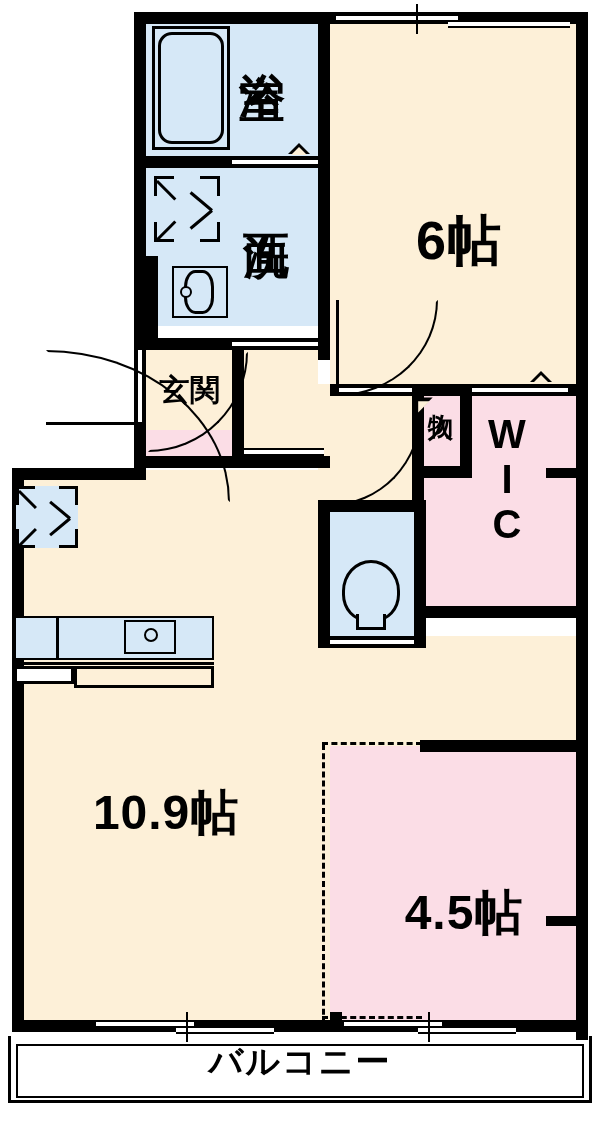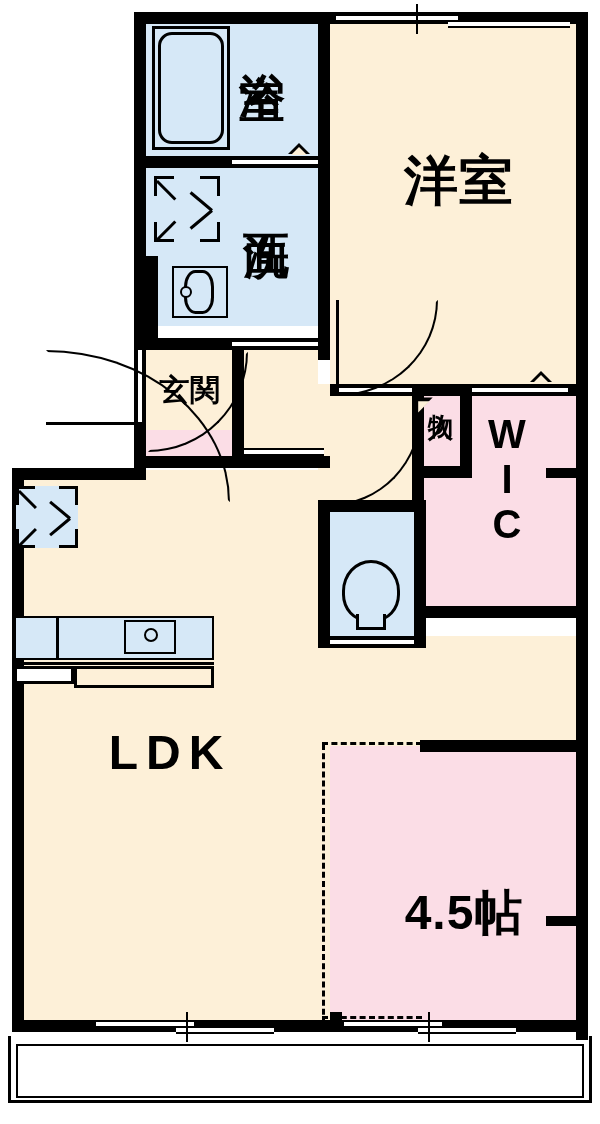--- a/index.html
+++ b/index.html
@@ -260,27 +260,28 @@
 
   <div class="rail" style="left:16px;top:1044px;width:568px;height:54px;"></div>
   <div class="ln" style="left:8px;top:1100px;width:584px;height:3px;"></div>
   <div class="ln" style="left:8px;top:1036px;width:3px;height:67px;"></div>
   <div class="ln" style="left:589px;top:1036px;width:3px;height:67px;"></div>
 
   <div class="lbl vert" style="left:240px;top:36px;font-size:46px;">浴室</div>
 
   <div class="lbl vert" style="left:244px;top:196px;font-size:46px;">洗面</div>
 
-  <div class="lbl" style="left:330px;top:152px;width:258px;font-size:54px;">洋室</div>
+  <div class="lbl" style="left:330px;top:212px;width:258px;font-size:54px;">6帖</div>
 
   <div class="lbl" style="left:148px;top:374px;width:84px;font-size:30px;">玄関</div>
 
   <div class="lbl vert" style="left:428px;top:394px;font-size:25px;">物入</div>
 
 
   <div class="lbl vert" style="left:487px;top:412px;font-size:40px;">WIC</div>
 
-  <div class="lbl" style="left:20px;top:728px;width:300px;font-size:48px;letter-spacing:8px;">LDK</div>
+  <div class="lbl" style="left:16px;top:788px;width:300px;font-size:48px;">10.9帖</div>
 
   <div class="lbl" style="left:322px;top:888px;width:284px;font-size:48px;">4.5帖</div>
 
+  <div class="lbl" style="left:12px;top:1044px;width:576px;font-size:34px;letter-spacing:2px;">バルコニー</div>
 
 </div>
 
 </body></html>

